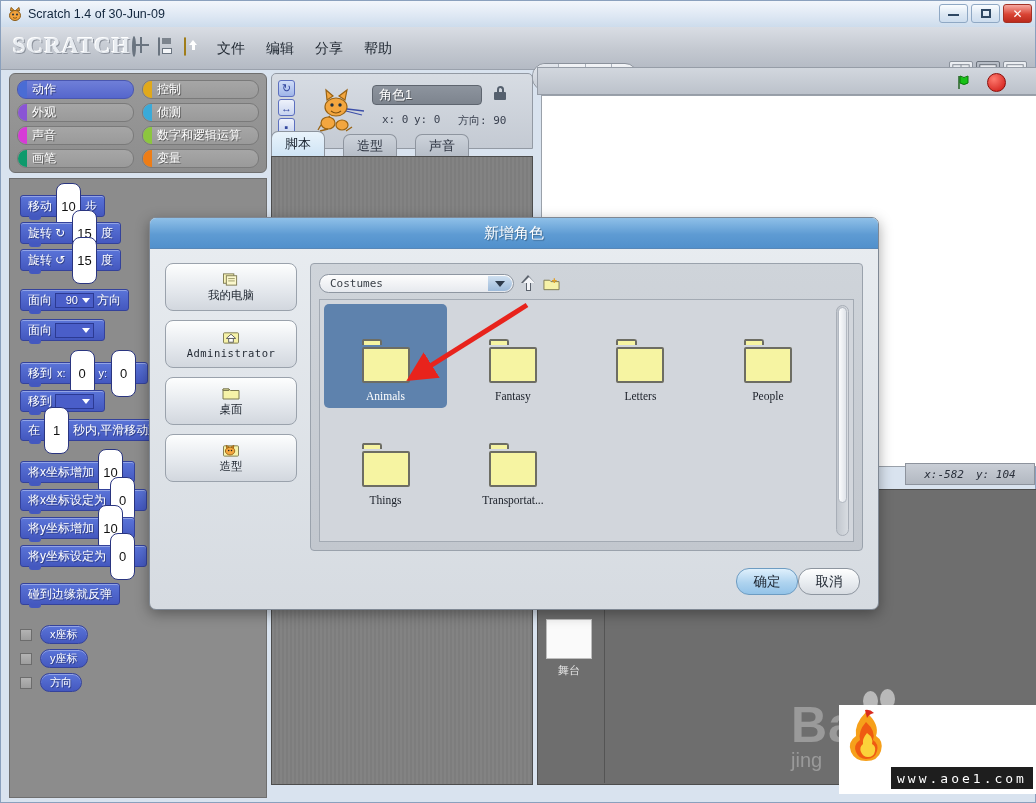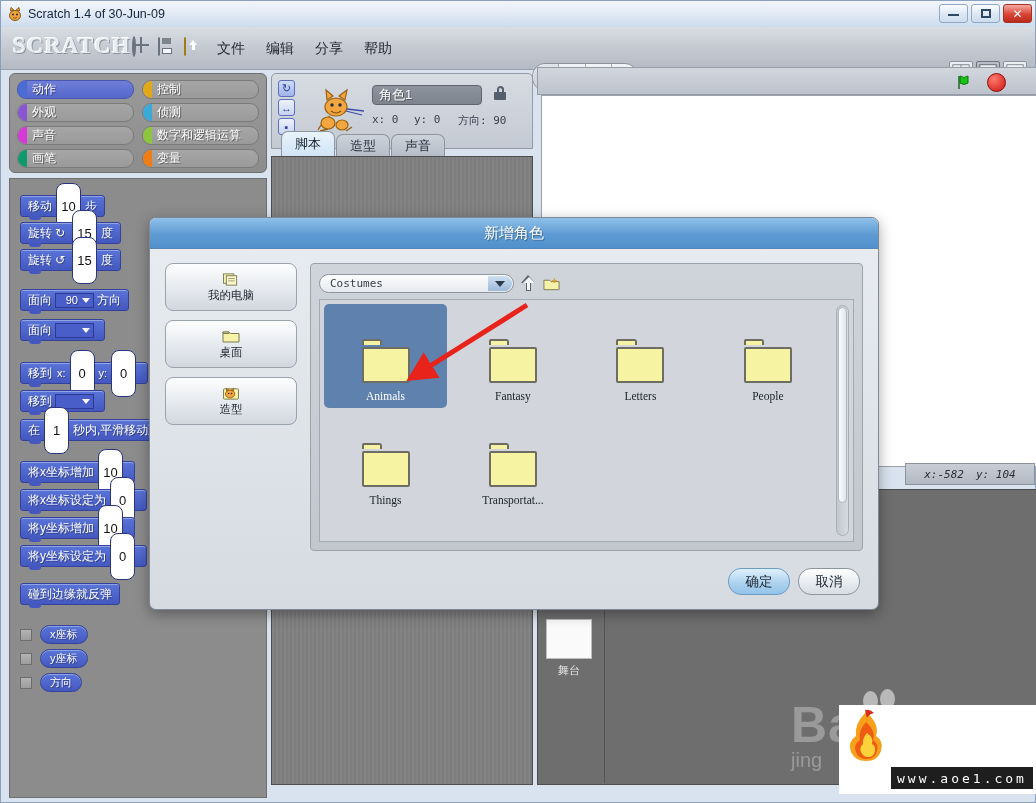--- a/index.html
+++ b/index.html
@@ -112,21 +112,21 @@
   #sprite-name{position:absolute;left:100px;top:11px;width:110px;height:20px;
     background:linear-gradient(#8d949e,#7d848e);border:1px solid #5e656f;border-radius:4px;
     box-sizing:border-box;display:flex;align-items:center;padding-left:6px;
     font-size:13px;color:#fff;text-shadow:1px 1px 0 rgba(0,0,0,.4);}
   #lock-icon{position:absolute;left:222px;top:12px;width:12px;height:14px;}
   .lk-body{position:absolute;bottom:0;width:12px;height:8px;background:#55606e;border-radius:1px;}
   .lk-sh{position:absolute;top:0;left:2.5px;width:7px;height:7px;border:2px solid #55606e;
     border-bottom:none;border-radius:4px 4px 0 0;box-sizing:border-box;}
   .sp-stat{position:absolute;top:39px;font-size:11px;color:#3a4150;font-family:"DejaVu Sans Mono",monospace;}
   #tabs{position:absolute;left:270px;top:131px;width:262px;height:24px;display:flex;
-    align-items:flex-end;gap:1px;padding-left:10px;box-sizing:border-box;}
+    align-items:flex-end;gap:18px;box-sizing:border-box;}
   .tab{height:21px;padding:0 13px;display:flex;align-items:center;font-size:13px;color:#2c3340;
     background:linear-gradient(#cdd3db,#b6bdc7);border:1px solid #8e959f;border-bottom:none;
     border-radius:7px 7px 0 0;}
   .tab.sel{background:linear-gradient(#e9f3fb,#cfe4f5);height:24px;color:#17202c;}
   #script-area{position:absolute;left:270px;top:155px;width:262px;height:629px;
     background:repeating-linear-gradient(90deg,#838383 0 2px,#7d7d7d 2px 4px);
     border:1px solid #4d4d4d;box-sizing:border-box;}
 
   
   #stage-head{position:absolute;left:536px;top:66px;width:500px;height:28px;
@@ -217,21 +217,21 @@
     align-items:center;justify-content:flex-end;padding-bottom:6px;box-sizing:border-box;vertical-align:top;}
   .fitem.sel{background:#5e82ad;border-radius:5px;}
   .fitem .fi-name{font-family:Liberation Serif, serif;font-size:11.5px;color:#1b2029;margin-top:7px;}
   .fitem.sel .fi-name{color:#fff;}
   #vscroll{position:absolute;right:4px;top:5px;bottom:5px;width:13px;
     background:linear-gradient(90deg,#c2c7ce,#d8dce1);border:1px solid #a8aeb7;
     border-radius:7px;box-sizing:border-box;}
   #vthumb{position:absolute;left:1px;top:1px;width:9px;height:196px;border-radius:6px;
     background:linear-gradient(90deg,#fbfcfd,#dfe3e9);border:1px solid #b2b8c1;box-sizing:border-box;}
 
-  #dlg-buttons{position:absolute;right:18px;bottom:14px;display:flex;gap:8px;}
+  #dlg-buttons{position:absolute;right:18px;bottom:14px;display:flex;gap:0;}
   .dbtn{width:62px;height:27px;border:1px solid #8d959f;border-radius:13px;
     display:flex;align-items:center;justify-content:center;font-size:13.5px;color:#1d2530;
     background:linear-gradient(#ffffff,#e8ecf0 55%,#d7dce2);box-sizing:border-box;}
   .dbtn.primary{background:linear-gradient(#dff0fc,#aed3ef 55%,#93c3e8);border-color:#6d9cc2;}
 
   
   #red-arrow{position:absolute;left:398px;top:300px;width:135px;height:80px;pointer-events:none;}
 </style>
 </head>
 <body>
@@ -519,21 +519,21 @@
         <path d="M14 50 L22 48 M40 50 L46 46" stroke="#9a6312" stroke-width="1.4" fill="none"></path>
       </svg>
     </div>
     <div id="sprite-name">
       <span>角色1</span>
     </div>
     <div id="lock-icon">
       <span class="lk-sh"></span>
       <span class="lk-body"></span>
     </div>
-    <div class="sp-stat" style="left:100px">x: 0</div>
+    <div class="sp-stat" style="left:110px">x: 0</div>
     <div class="sp-stat" style="left:142px">y: 0</div>
     <div class="sp-stat" style="left:186px">方向: 90</div>
   </div>
 
   <div id="tabs">
     <div class="tab sel">脚本</div>
     <div class="tab">造型</div>
     <div class="tab">声音</div>
   </div>
   <div id="script-area"></div>
@@ -587,20 +587,30 @@
         <div class="place">
           <span class="pl-ic">
             <svg viewBox="0 0 18 16" width="18" height="15">
                 <rect x="1" y="2" width="11" height="10" fill="#f7f3b8" stroke="#7d7a52"></rect>
                 <rect x="4" y="4" width="11" height="10" fill="#fbf8cd" stroke="#7d7a52"></rect>
                 <line x1="6" y1="7" x2="13" y2="7" stroke="#9c9868"></line>
                 <line x1="6" y1="9.5" x2="13" y2="9.5" stroke="#9c9868"></line>
               </svg>
           </span>
           <span class="pl-label">我的电脑</span>
+        </div>
+        <div class="place">
+          <span class="pl-ic">
+            <svg viewBox="0 0 18 16" width="18" height="15">
+                <rect x="1" y="3" width="16" height="11" fill="#f6f2a8" stroke="#7d7a52" rx="1"></rect>
+                <path d="M9 4.5 L14 9 h-10 Z" fill="#fff" stroke="#5c5c5c"></path>
+                <rect x="6.5" y="9" width="5" height="4" fill="#fff" stroke="#5c5c5c"></rect>
+              </svg>
+          </span>
+          <span class="pl-label mono">Administrator</span>
         </div>
         <div class="place">
           <span class="pl-ic">
             <svg viewBox="0 0 18 14" width="18" height="14">
                 <path d="M1 3 h6 l1.5 1.5 H17 V13 H1 Z" fill="#f6f2a8" stroke="#7d7a52"></path>
                 <path d="M1 3 h6 v1.5 H1 Z" fill="#f6f2a8" stroke="#7d7a52"></path>
               </svg>
           </span>
           <span class="pl-label">桌面</span>
         </div>

